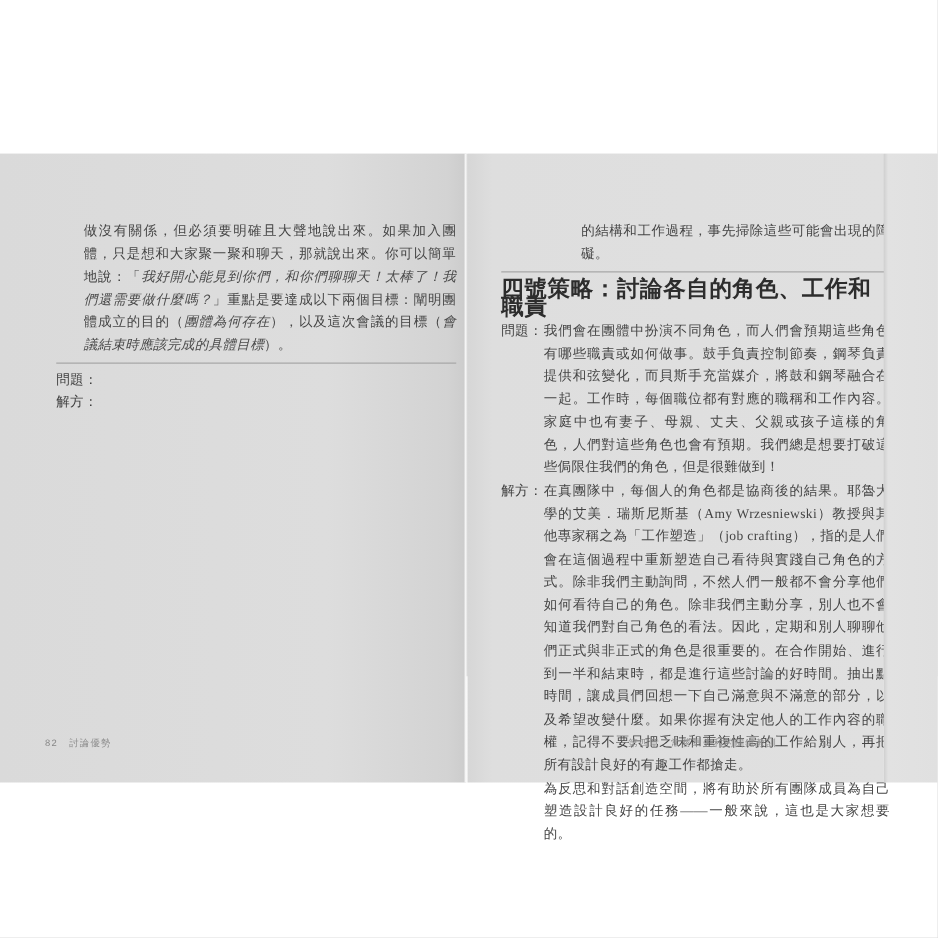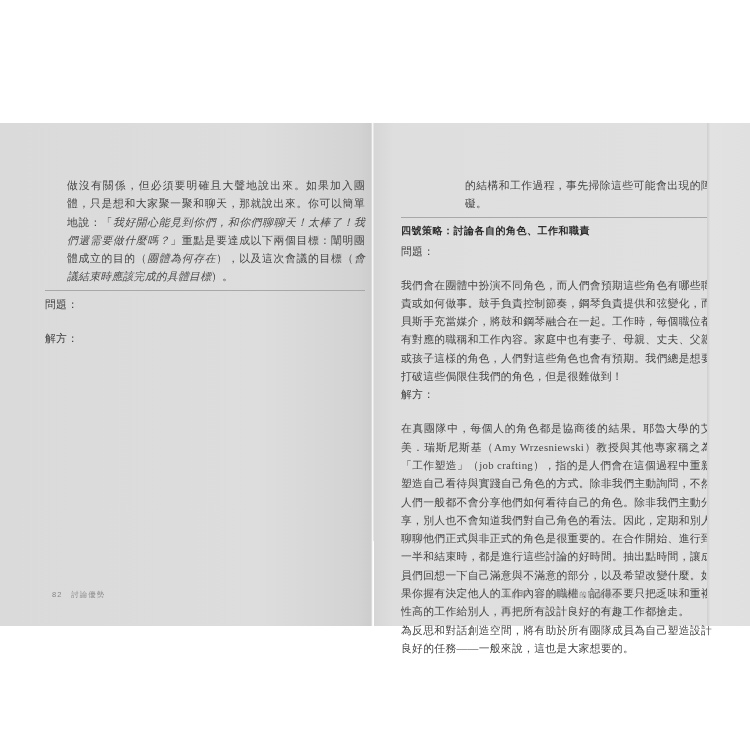--- a/index.html
+++ b/index.html
@@ -33,34 +33,34 @@
   .inner{position:absolute;top:53px;font-size:10.8px;line-height:18.3px;color:#454545;letter-spacing:.3px;}
   .page-left .inner{left:45px;width:320px;}
   .page-right .inner{left:27px;width:311px;}
   p{margin:0;text-align:justify;}
   .cont-left{margin-left:22px;}
   .cont-right{margin-left:64px;}
   .kai{font-style:italic;color:#4a4a4a;}
   hr.rule{border:none;border-top:1px solid #a8a8a8;margin:4px 0 0 0;}
   h2.strategy{
     font-family:"Liberation Sans","DejaVu Sans",sans-serif;
-    font-size:10px;line-height:14px;font-weight:bold;color:#2d2d2d;
+    font-size:18px;line-height:14px;font-weight:bold;color:#2d2d2d;
     margin:6px 0 0 0;letter-spacing:.5px;
   }
-  .qa{display:flex;align-items:flex-start;margin-top:4px;flex-direction:column;}
+  .qa{display:flex;align-items:flex-start;margin-top:4px;}
   .qa.tight{margin-top:0;justify-content:space-between;}
   .qa .label{flex:0 0 34px;white-space:nowrap;color:#3f3f3f;}
   .qa .body{flex:1;min-width:0;}
   .p2-indent{text-indent:11px;}
   .footer{
     position:absolute;top:467px;
     font-family:"Liberation Sans","DejaVu Sans",sans-serif;
     font-size:7.5px;color:#8b8b8b;letter-spacing:1px;white-space:nowrap;
   }
-  .footer-left{left:52px;}
+  .footer-left{left:36px;}
   .footer-right{right:41px;text-align:right;}
   .footer .pnum{margin:0 9px 0 0;color:#858585;}
   .footer-right .pnum{margin:0 0 12px 9px;padding-left:25px;}
 </style>
 </head>
 <body>
 
 <div class="photo">
 
   <div class="page page-left">

